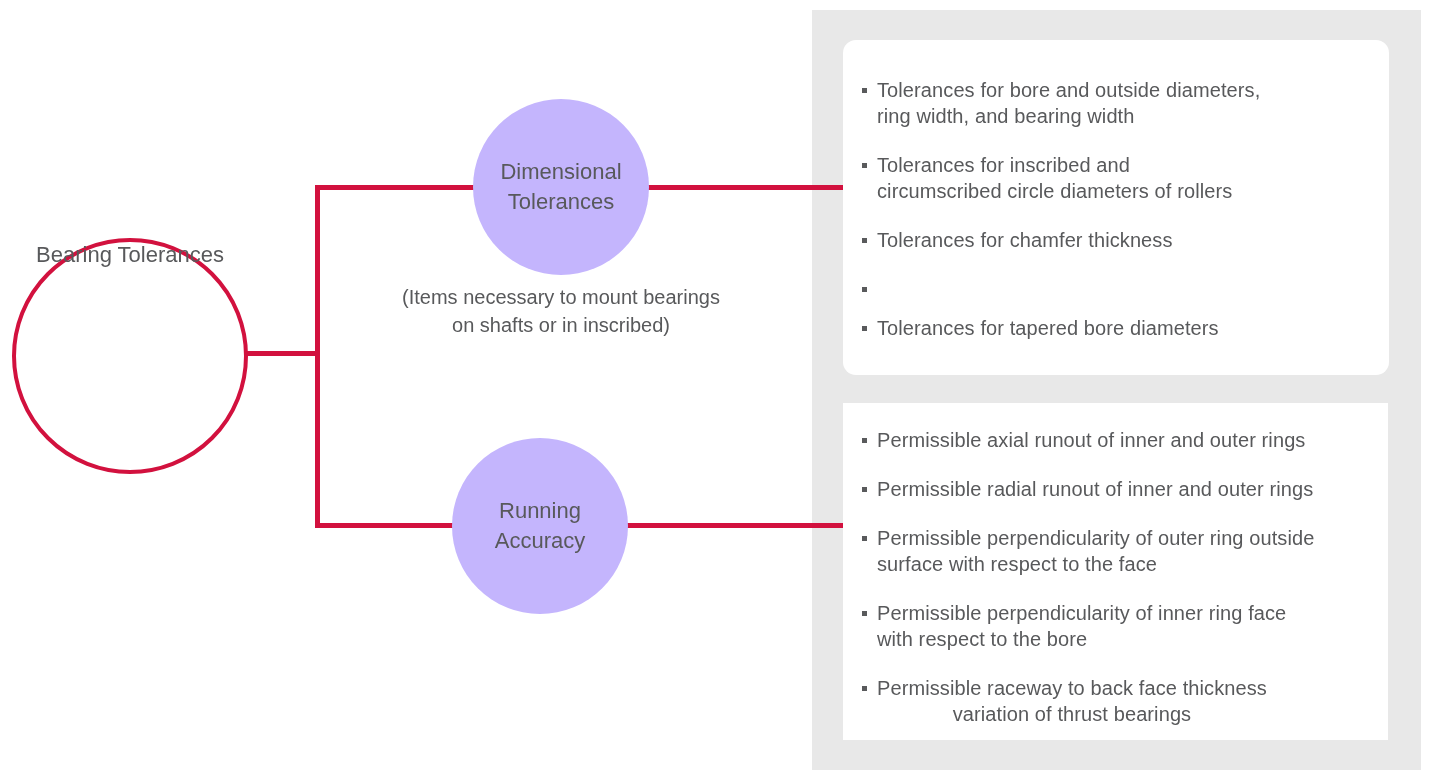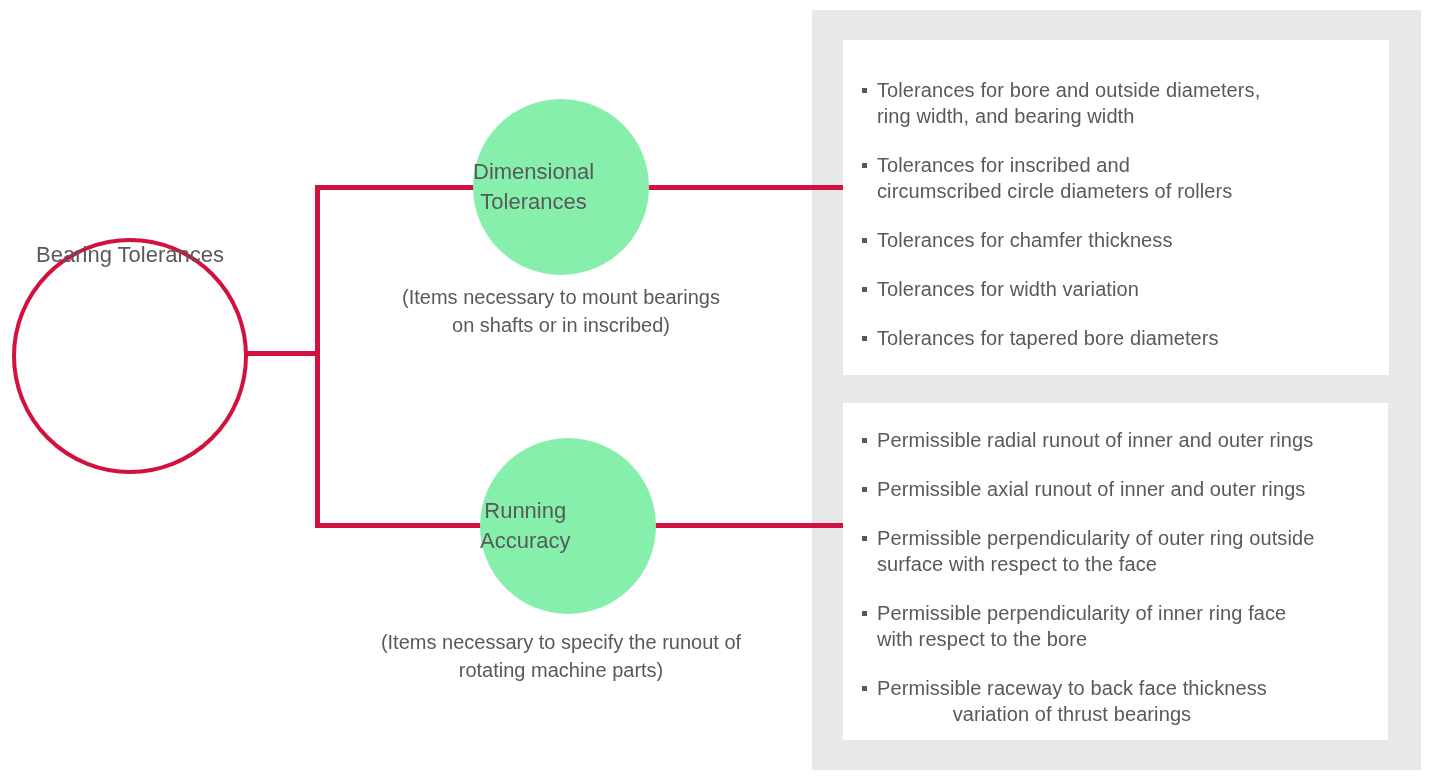--- a/index.html
+++ b/index.html
@@ -2,39 +2,39 @@
 <html><head>
 <meta charset="utf-8">
 <style>
   html,body{margin:0;padding:0;background:#ffffff;}
   body{font-family:"Liberation Sans", sans-serif;color:#58595b;}
   .stage{position:relative;width:1429px;height:782px;background:#ffffff;overflow:hidden;}
 
   
   .panel{position:absolute;left:812px;top:10px;width:609px;height:760px;background:#e8e8e8;}
   .card{position:absolute;background:#ffffff;}
-  .card1{left:843px;top:40px;width:546px;height:335px;}
+  .card1{left:843px;top:40px;width:546px;height:335px;border-radius:13px;}
   .card2{left:843px;top:403px;width:545px;height:337px;}
 
   
   .line{position:absolute;background:#d2113e;}
   .line-root{left:246px;top:351px;width:74px;height:5px;}
   .line-vert{left:315px;top:185px;width:5px;height:343px;}
   .line-top{left:315px;top:185px;width:528px;height:5px;}
   .line-bottom{left:315px;top:523px;width:528px;height:5px;}
 
   
   .root-circle{position:absolute;left:12px;top:238px;width:236px;height:236px;border-radius:50%;
     background:#ffffff;border:4px solid #d2113e;box-sizing:border-box;
     display:flex;align-items:flex-start;justify-content:center;}
   .root-circle .lbl{font-size:22px;color:#58595b;}
-  .node-circle{position:absolute;width:176px;height:176px;border-radius:50%;background:#86efac;
-    display:flex;align-items:center;text-align:center;}
+  .node-circle{position:absolute;width:176px;height:176px;border-radius:50%;background:#c4b5fd;
+    display:flex;align-items:center;justify-content:center;text-align:center;}
   .node1{left:473px;top:99px;}
-  .node2{left:480px;top:438px;}
+  .node2{left:452px;top:438px;}
   .node-circle .lbl{font-size:22px;line-height:30px;color:#58595b;white-space:pre-line;}
 
   
   .caption{position:absolute;width:470px;text-align:center;font-size:20px;line-height:28px;
     color:#58595b;white-space:pre-line;}
   .caption1{left:326px;top:283px;}
   .caption2{left:326px;top:628px;}
 
   
   .list{list-style:none;margin:0;padding:0;}
@@ -65,59 +65,56 @@
     <span class="lbl">Dimensional
 Tolerances</span>
   </div>
   <div class="node-circle node2">
     <span class="lbl">Running
 Accuracy</span>
   </div>
 
   <div class="caption caption1">(Items necessary to mount bearings
 on shafts or in inscribed)</div>
-  <div class="caption caption2">(Items necessary to specify the runout of
-rotating machine parts)</div>
 
   <div class="card card1">
     <ul class="list">
       <li class="item">
         <span class="sq"></span>
         <span class="txt">Tolerances for bore and outside diameters,
 ring width, and bearing width</span>
       </li>
       <li class="item">
         <span class="sq"></span>
         <span class="txt">Tolerances for inscribed and
 circumscribed circle diameters of rollers</span>
       </li>
       <li class="item">
         <span class="sq"></span>
         <span class="txt">Tolerances for chamfer thickness</span>
       </li>
       <li class="item">
         <span class="sq"></span>
-        <span class="txt">Tolerances for width variation</span>
       </li>
       <li class="item">
         <span class="sq"></span>
         <span class="txt">Tolerances for tapered bore diameters</span>
       </li>
     </ul>
   </div>
 
   <div class="card card2">
     <ul class="list">
       <li class="item">
         <span class="sq"></span>
-        <span class="txt">Permissible radial runout of inner and outer rings</span>
+        <span class="txt">Permissible axial runout of inner and outer rings</span>
       </li>
       <li class="item">
         <span class="sq"></span>
-        <span class="txt">Permissible axial runout of inner and outer rings</span>
+        <span class="txt">Permissible radial runout of inner and outer rings</span>
       </li>
       <li class="item">
         <span class="sq"></span>
         <span class="txt">Permissible perpendicularity of outer ring outside
 surface with respect to the face</span>
       </li>
       <li class="item">
         <span class="sq"></span>
         <span class="txt">Permissible perpendicularity of inner ring face
 with respect to the bore</span>

